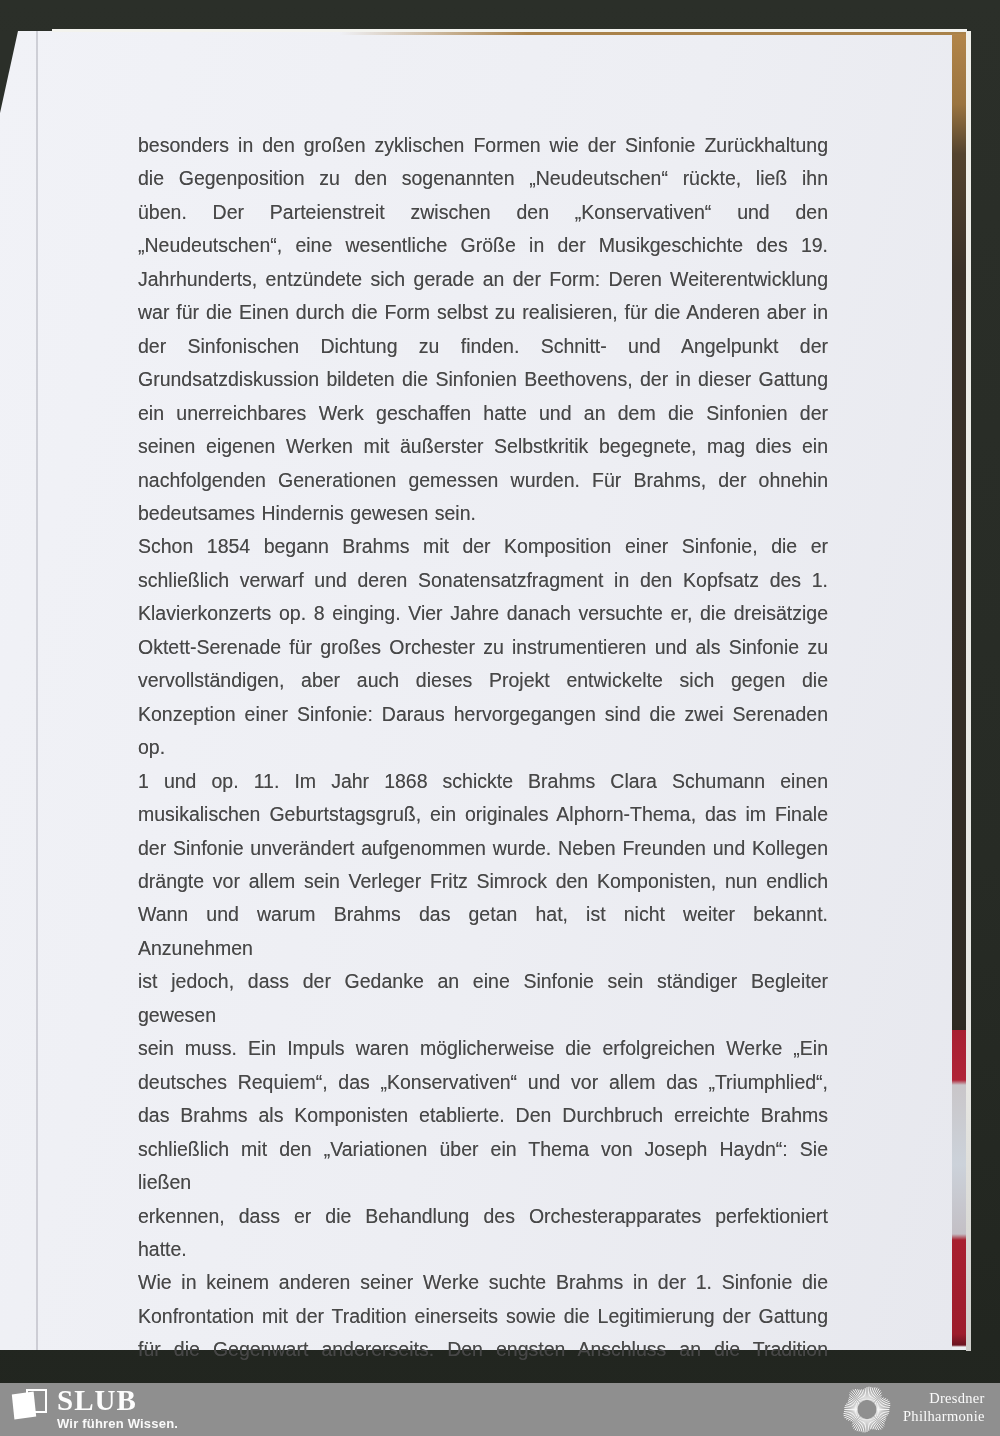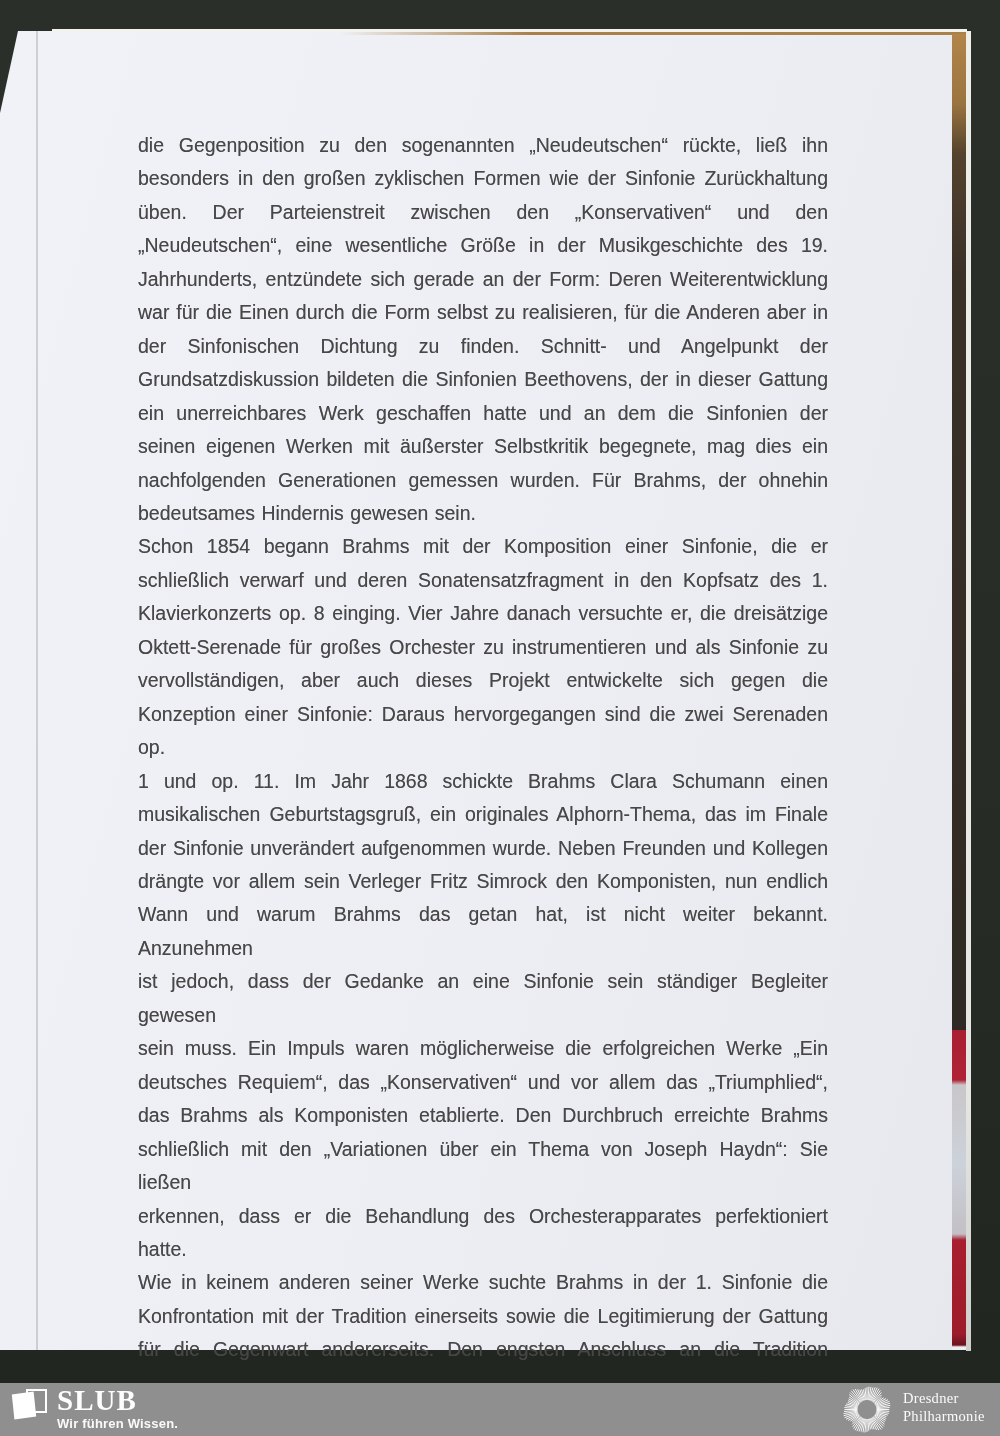--- a/index.html
+++ b/index.html
@@ -45,38 +45,38 @@
   .footer{position:absolute;left:0;top:1383px;width:1000px;height:53px;background:var(--bar,#8f8f8f);}
   .slub-icon{position:absolute;left:13px;top:6px;width:40px;height:34px;}
   .book-back{position:absolute;left:13px;top:0;width:17px;height:20px;border:2.5px solid #fff;}
   .book-front{position:absolute;left:0;top:4px;width:22px;height:25px;background:#fff;transform:rotate(-6deg) skewY(-2deg);}
   .slub-name{position:absolute;left:57px;top:1px;font-family:Liberation Serif, serif;
     font-weight:700;font-size:29px;letter-spacing:1px;color:#fdfdfd;}
   .slub-tagline{position:absolute;left:57px;top:33px;font-weight:700;font-size:13px;
     letter-spacing:.2px;color:#fafafa;}
   .phil-logo{position:absolute;left:840px;top:0;width:54px;height:53px;}
   .phil-text{position:absolute;left:903px;top:6px;font-family:"Liberation Serif",serif;
-    font-size:14.5px;line-height:1.25;letter-spacing:.3px;color:#fbfbfb;}
+    font-size:14.5px;line-height:1.25;letter-spacing:.3px;color:#fbfbfb;text-align:right;}
 </style>
 </head>
 <body>
 
 <div class="scan-bg"></div>
 
 <div class="page"></div>
 <div class="corner-wedge"></div>
 <div class="top-white-line"></div>
 <div class="top-tan-line"></div>
 <div class="fold-line"></div>
 <div class="edge-strip"></div>
 <div class="edge-white-line"></div>
 
 <div class="text-block">
+    <div class="line">besonders in den großen zyklischen Formen wie der Sinfonie Zurückhaltung</div>
     <div class="line">die Gegenposition zu den sogenannten „Neudeutschen“ rückte, ließ ihn</div>
-    <div class="line">besonders in den großen zyklischen Formen wie der Sinfonie Zurückhaltung</div>
     <div class="line">üben. Der Parteienstreit zwischen den „Konservativen“ und den</div>
     <div class="line">„Neudeutschen“, eine wesentliche Größe in der Musikgeschichte des 19.</div>
     <div class="line">Jahrhunderts, entzündete sich gerade an der Form: Deren Weiterentwicklung</div>
     <div class="line">war für die Einen durch die Form selbst zu realisieren, für die Anderen aber in</div>
     <div class="line">der Sinfonischen Dichtung zu finden. Schnitt- und Angelpunkt der</div>
     <div class="line">Grundsatzdiskussion bildeten die Sinfonien Beethovens, der in dieser Gattung</div>
     <div class="line">ein unerreichbares Werk geschaffen hatte und an dem die Sinfonien der</div>
     <div class="line">seinen eigenen Werken mit äußerster Selbstkritik begegnete, mag dies ein</div>
     <div class="line">nachfolgenden Generationen gemessen wurden. Für Brahms, der ohnehin</div>
     <div class="line last">bedeutsames Hindernis gewesen sein.</div>

